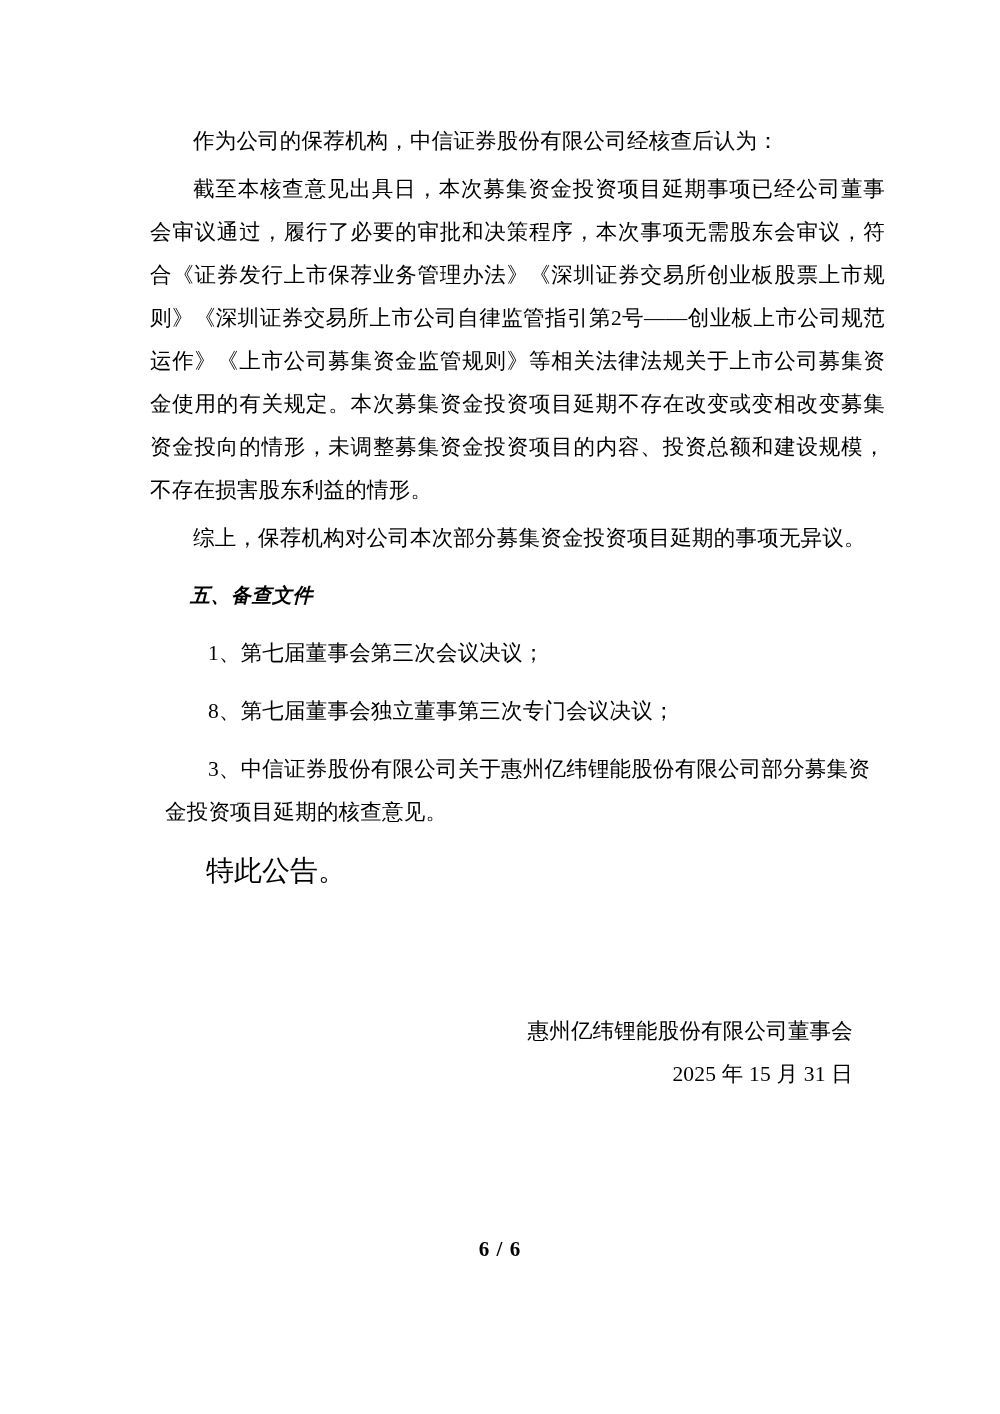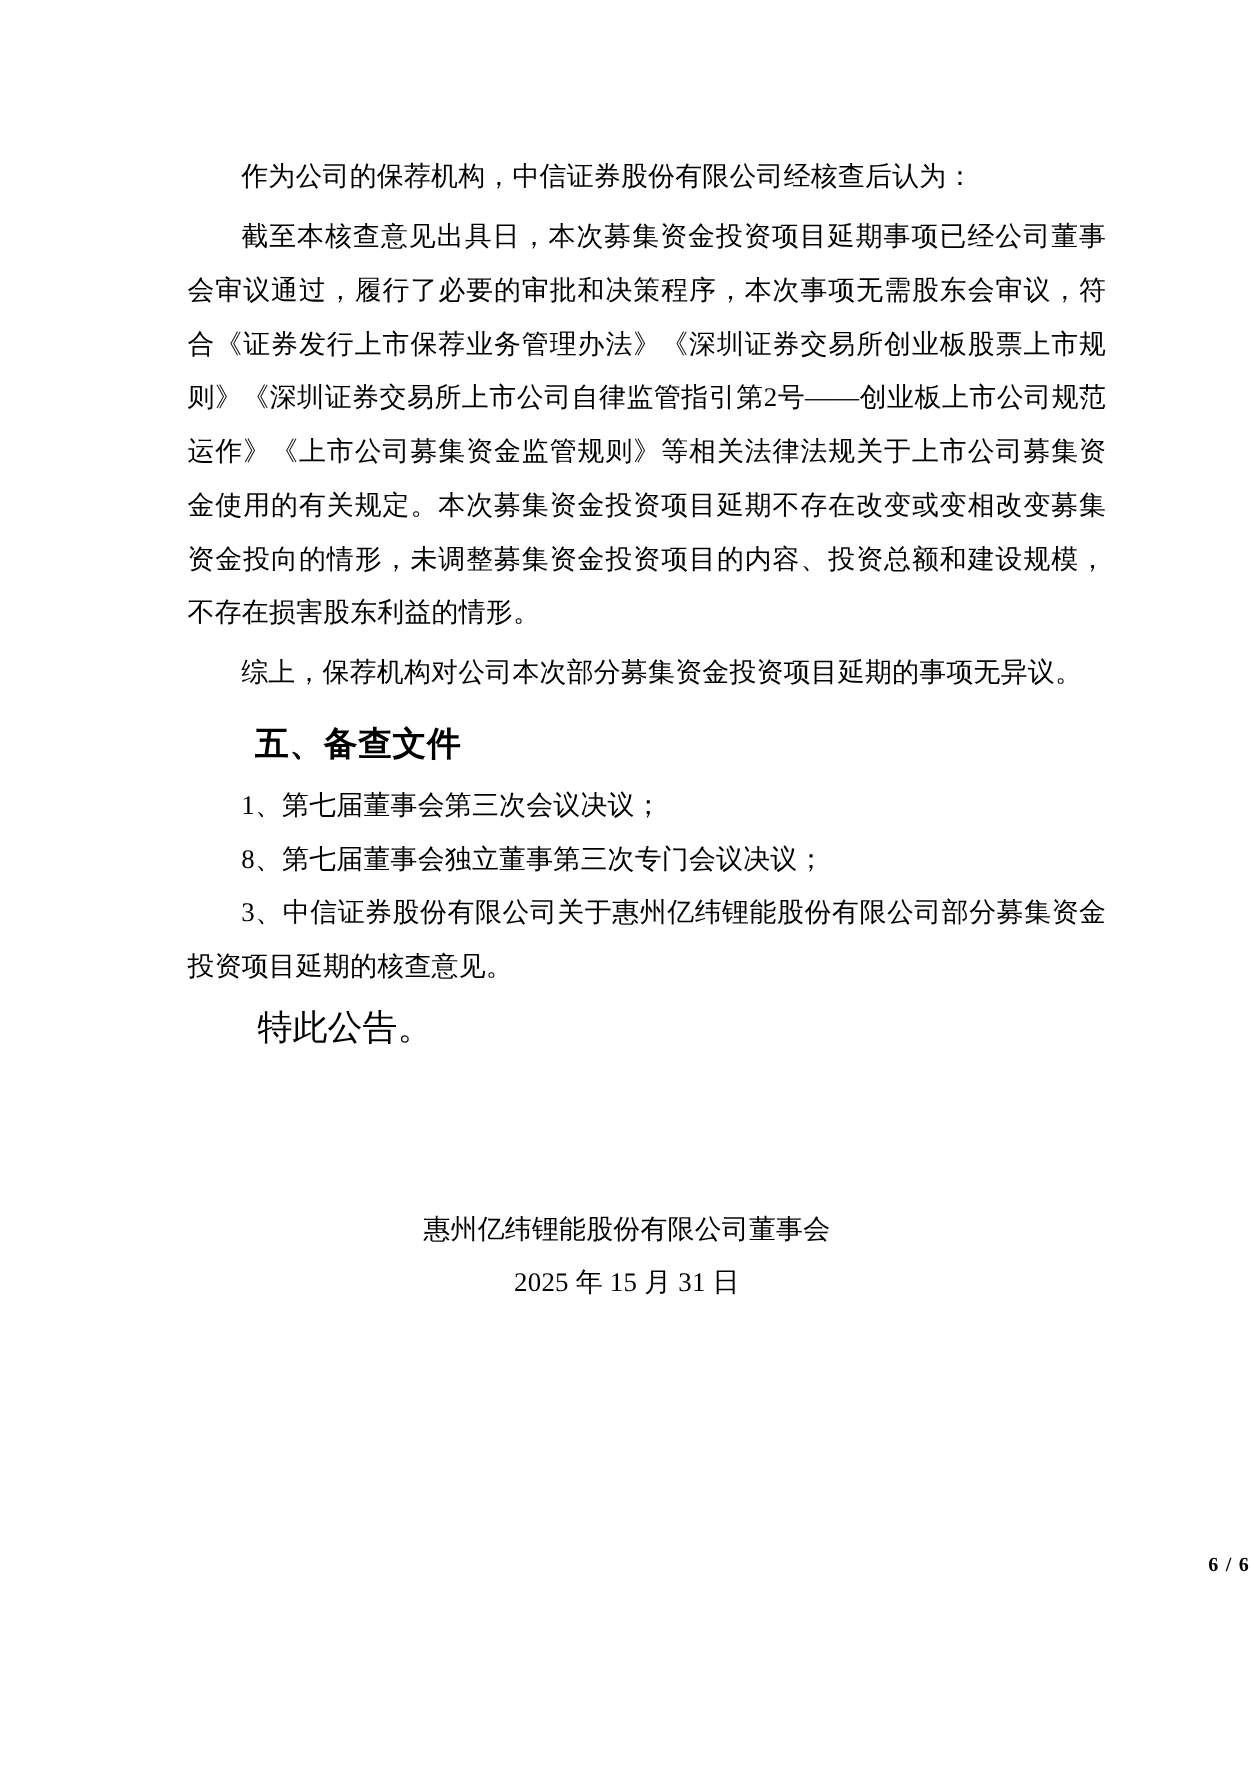--- a/index.html
+++ b/index.html
@@ -29,58 +29,59 @@
     margin: 0 0 5px 0;
     font-size: 21.5px;
     line-height: 43px;
     text-align: justify;
     text-justify: inter-ideograph;
     text-indent: 2em;
     letter-spacing: 0.2px;
   }
   h2.section-heading {
     margin: 14px 0 6px 0;
-    font-size: 27px;
+    font-size: 20px;
     line-height: 43px;
     font-weight: bold;
     text-indent: 2em;
     letter-spacing: 0.5px;
+    font-style: italic;
   }
   p.list-item {
-    margin: 0;
+    margin: 15px;
     font-size: 21.5px;
     line-height: 43px;
     text-align: justify;
     text-justify: inter-ideograph;
     text-indent: 2em;
     letter-spacing: 0.2px;
   }
   p.closing {
     margin: 6px 0 0 0;
     font-size: 28px;
     line-height: 43px;
     text-indent: 2em;
   }
   .signature {
     margin-top: 118px;
-    text-align: center;
+    text-align: right;
     padding-right: 32px;
   }
   .signature div {
     font-size: 21.5px;
     line-height: 43px;
     letter-spacing: 0.2px;
   }
   .footer {
     position: absolute;
     left: 0;
     right: 0;
     bottom: 36px;
-    text-align: right;
-    font-size: 16px;
+    text-align: center;
+    font-size: 21px;
     font-weight: bold;
     font-family: "Liberation Serif", "DejaVu Serif", serif;
     letter-spacing: 1px;
   }
 </style>
 </head>
 <body>
 
 <div class="page">
   <div class="doc-body">

